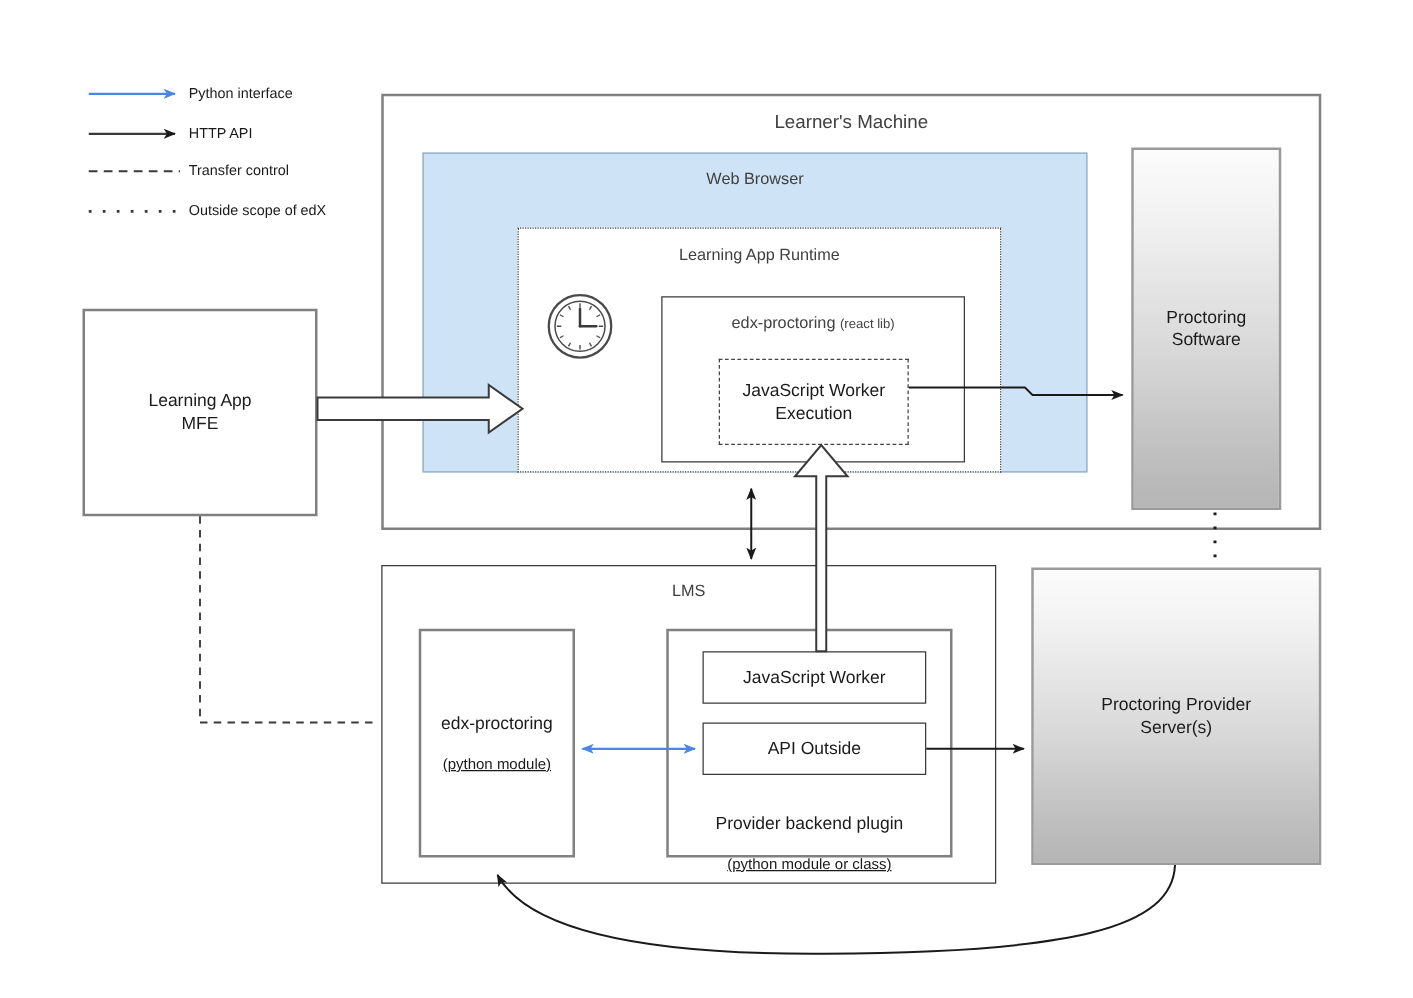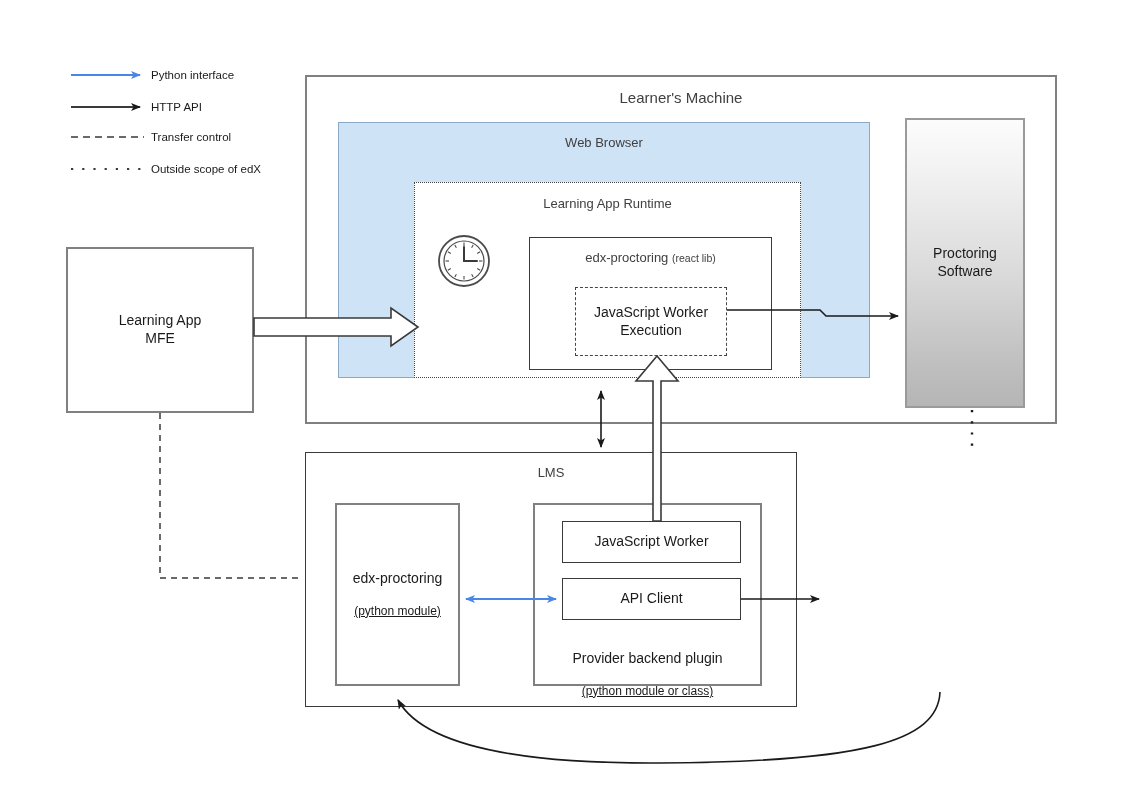--- a/index.html
+++ b/index.html
@@ -189,23 +189,29 @@
       <span>Provider backend plugin</span>
       <span class="sub">(python module or class)</span>
     </div>
   </div>
 
   <div class="vcenter solid-dark" style="left:562px; top:521px; width:179px; height:42px; background:#ffffff;">
     <div class="ctr-label" style="position:static;">JavaScript Worker</div>
   </div>
 
   <div class="vcenter solid-dark" style="left:562px; top:578px; width:179px; height:42px; background:#ffffff;">
-    <div class="ctr-label" style="position:static;">API Client</div>
-  </div>
-
+    <div class="ctr-label" style="position:static;">API Outside</div>
+  </div>
+
+  <div class="vcenter grad-box" style="left:825px; top:454px; width:232px; height:238px;">
+    <div class="ctr-label" style="position:static;">
+      <span>Proctoring Provider</span><br>
+      <span>Server(s)</span>
+    </div>
+  </div>
 
   <svg class="overlay">
     <defs>
       <marker id="arrowDark" markerWidth="10" markerHeight="8" refX="9" refY="4" orient="auto" markerUnits="userSpaceOnUse">
         <path d="M0,0 L10,4 L0,8 L2.5,4 Z" fill="#1a1a1a"></path>
       </marker>
       <marker id="arrowDarkStart" markerWidth="10" markerHeight="8" refX="1" refY="4" orient="auto" markerUnits="userSpaceOnUse">
         <path d="M10,0 L0,4 L10,8 L7.5,4 Z" fill="#1a1a1a"></path>
       </marker>
       <marker id="arrowBlue" markerWidth="10" markerHeight="8" refX="9" refY="4" orient="auto" markerUnits="userSpaceOnUse">

